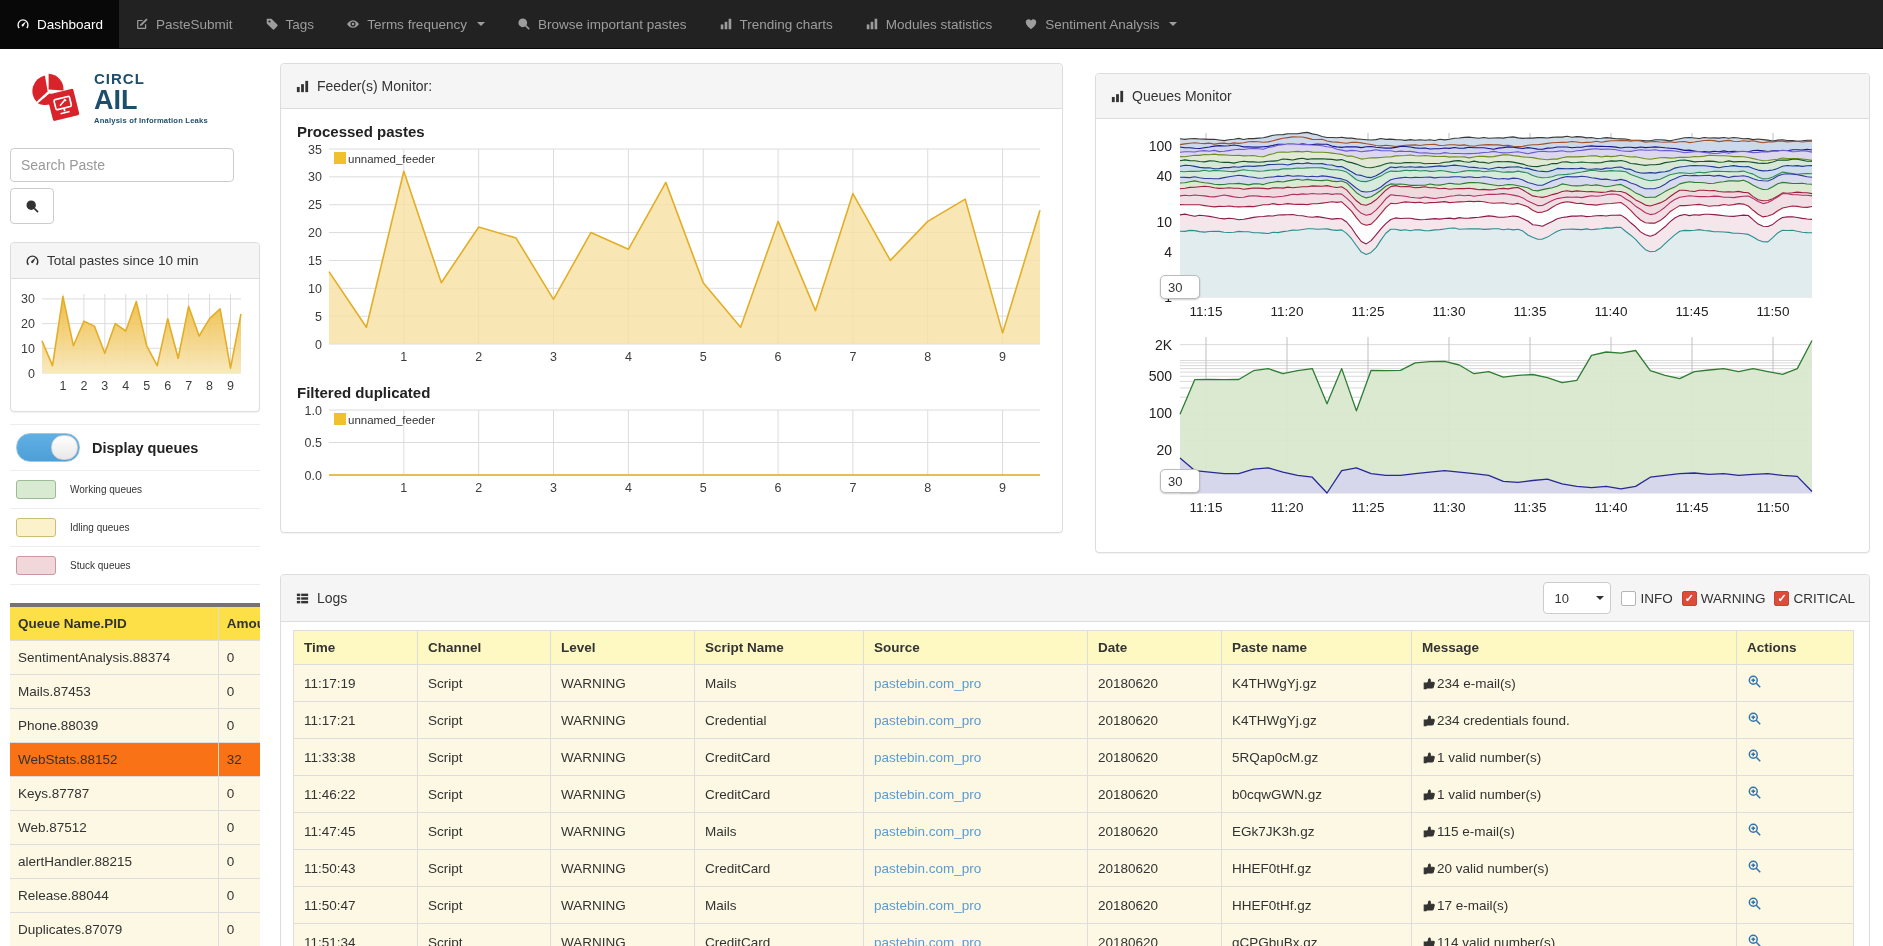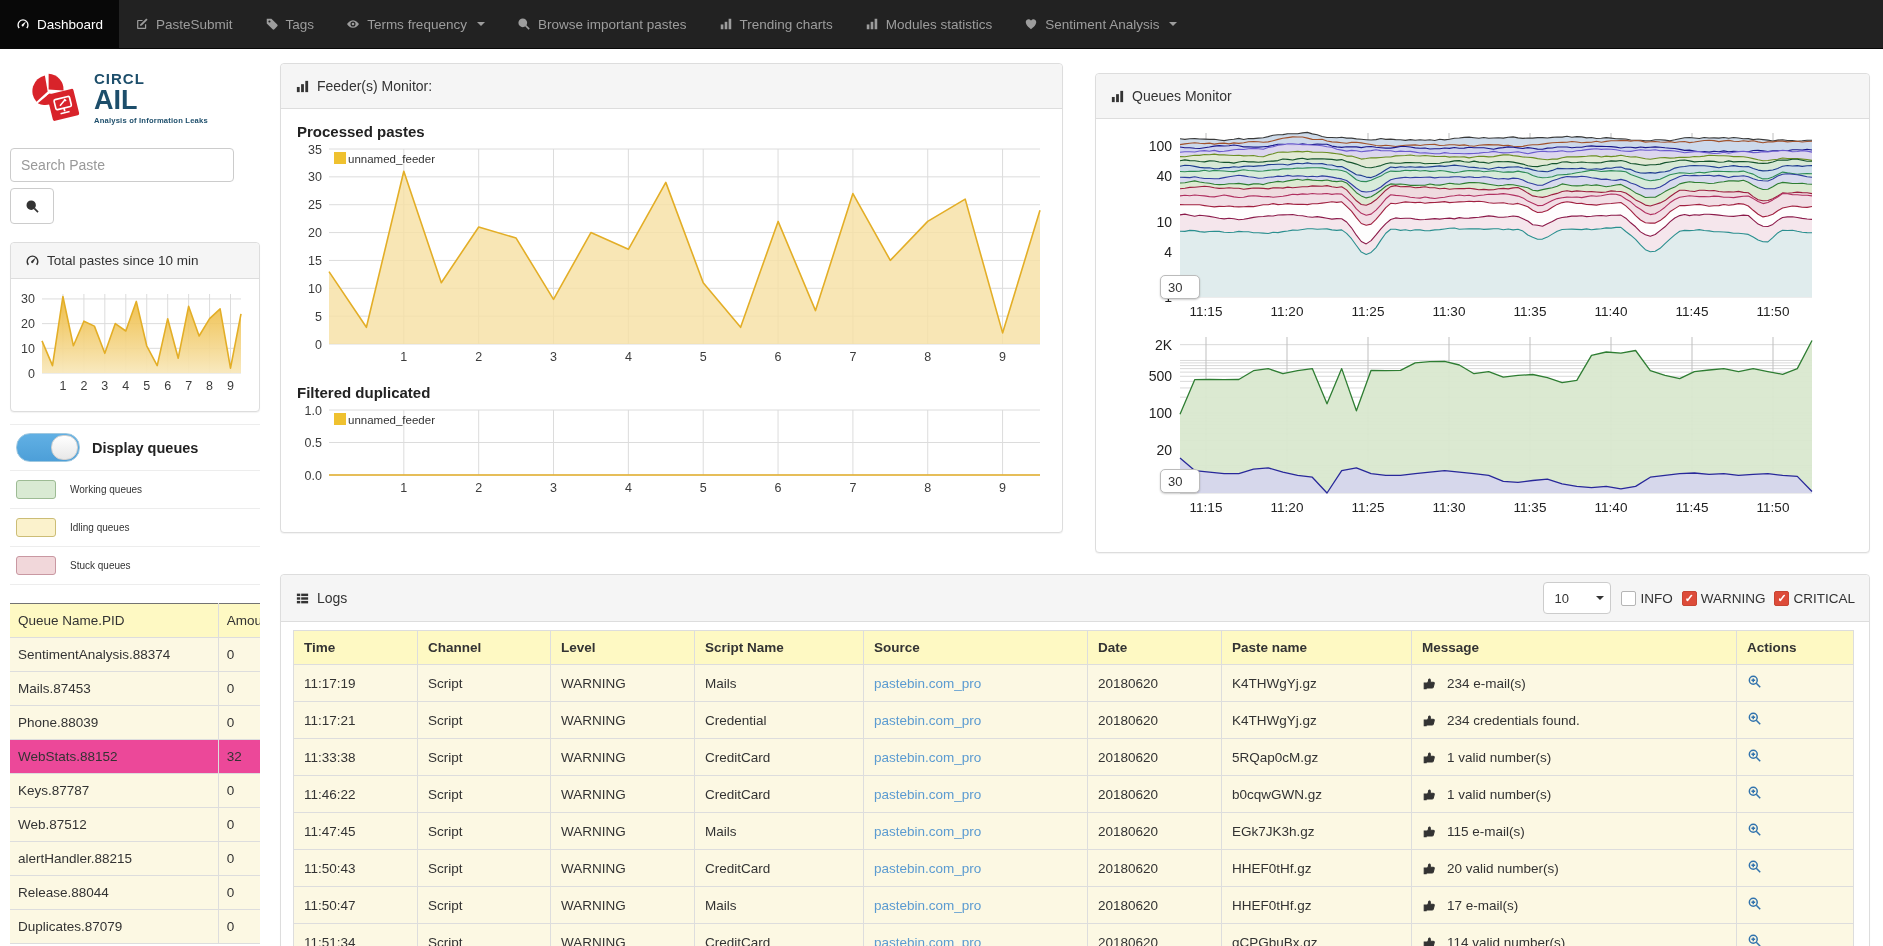--- a/index.html
+++ b/index.html
@@ -40,23 +40,23 @@
   .switch{width:62px;height:27px;border:1px solid #9fc8e0;border-radius:14px;background:linear-gradient(#61b0e4,#4d9fd8);position:relative;display:inline-block;cursor:pointer;}
   .knob{position:absolute;right:1px;top:1px;width:25px;height:23px;background:linear-gradient(#fff,#e8e8e8);border:1px solid #cfcfcf;border-radius:12px;}
   .toggle-label{font-weight:bold;font-size:14.5px;color:#222;}
   .legend-row{border-top:1px solid #ededed;padding:9px 6px;display:flex;align-items:center;gap:14px;font-size:10px;color:#333;}
   .legend-row:last-child{border-bottom:1px solid #ededed;}
   .swatch{width:38px;height:17px;border-radius:3px;display:inline-block;}
   
   .queue-table-wrap{margin-top:18px;width:250px;overflow:hidden;}
   .queue-table{border-collapse:collapse;width:292px;font-size:13.5px;table-layout:fixed;}
   .queue-table th,.queue-table td{border:1px solid #ddd;border-left:none;padding:9px 8px;text-align:left;overflow:hidden;white-space:nowrap;}
-  .queue-table th{background:#fef9c3;font-weight:normal;border-top:1px solid #737373;}
+  .queue-table th{background:#fde047;font-weight:bold;border-top:4px solid #737373;}
   .queue-table tr.idling td{background:#fcf8e3;}
-  .queue-table tr.working td{background:#ec4899;}
+  .queue-table tr.working td{background:#f97316;}
   .col-qname{width:200px;}
   .col-qamount{width:80px;}
   
   .feeder-panel{position:absolute;left:280px;top:63px;width:783px;height:470px;box-sizing:border-box;}
   .feeder-panel .panel-heading{height:44px;}
   .feeder-panel .panel-body{padding:12px 14px;}
   .chart-title{font-weight:bold;font-size:15px;color:#222;margin:2px 0 4px 2px;}
   .queues-panel{position:absolute;left:1095px;top:73px;width:775px;height:480px;box-sizing:border-box;}
   .queues-panel .panel-heading{height:44px;}
   .queues-panel .panel-body{padding:8px 12px;}
@@ -72,21 +72,21 @@
   .filters{display:flex;align-items:flex-end;gap:9px;}
   .filter{display:flex;align-items:center;gap:4px;font-size:13.5px;color:#333;cursor:pointer;}
   .cbox{width:15px;height:15px;border:1px solid #b5b5b5;border-radius:2px;background:#fff;display:inline-flex;align-items:center;justify-content:center;box-sizing:border-box;}
   .cbox.checked{background:#dd4b39;border-color:#c74533;color:#fff;font-size:11px;font-weight:bold;line-height:1;}
   .logs-body{padding:8px 12px;}
   .logs-table{border-collapse:collapse;width:1560px;font-size:13.5px;table-layout:fixed;}
   .logs-table th,.logs-table td{border:1px solid #ddd;padding:9px 10px;text-align:left;overflow:hidden;white-space:nowrap;}
   .logs-table th{font-weight:bold;background:#fef9c3;}
   .logs-table td{background:#fcf8e3;}
   .logs-table a{color:#5b9bd1;text-decoration:none;cursor:pointer;}
-  .msg-cell{display:flex;align-items:flex-start;gap:10px;}
+  .msg-cell{display:flex;align-items:flex-start;}
   .msg-cell .ic svg{width:15px;height:15px;}
   .action-btn{color:#3173ad;cursor:pointer;display:inline-flex;}
   .action-btn svg{width:15px;height:15px;}
   svg text{font-family:"Liberation Sans", sans-serif;}
 </style>
 </head>
 <body>
 
 <nav class="navbar">
   <div class="nav-items" id="nav-items">

